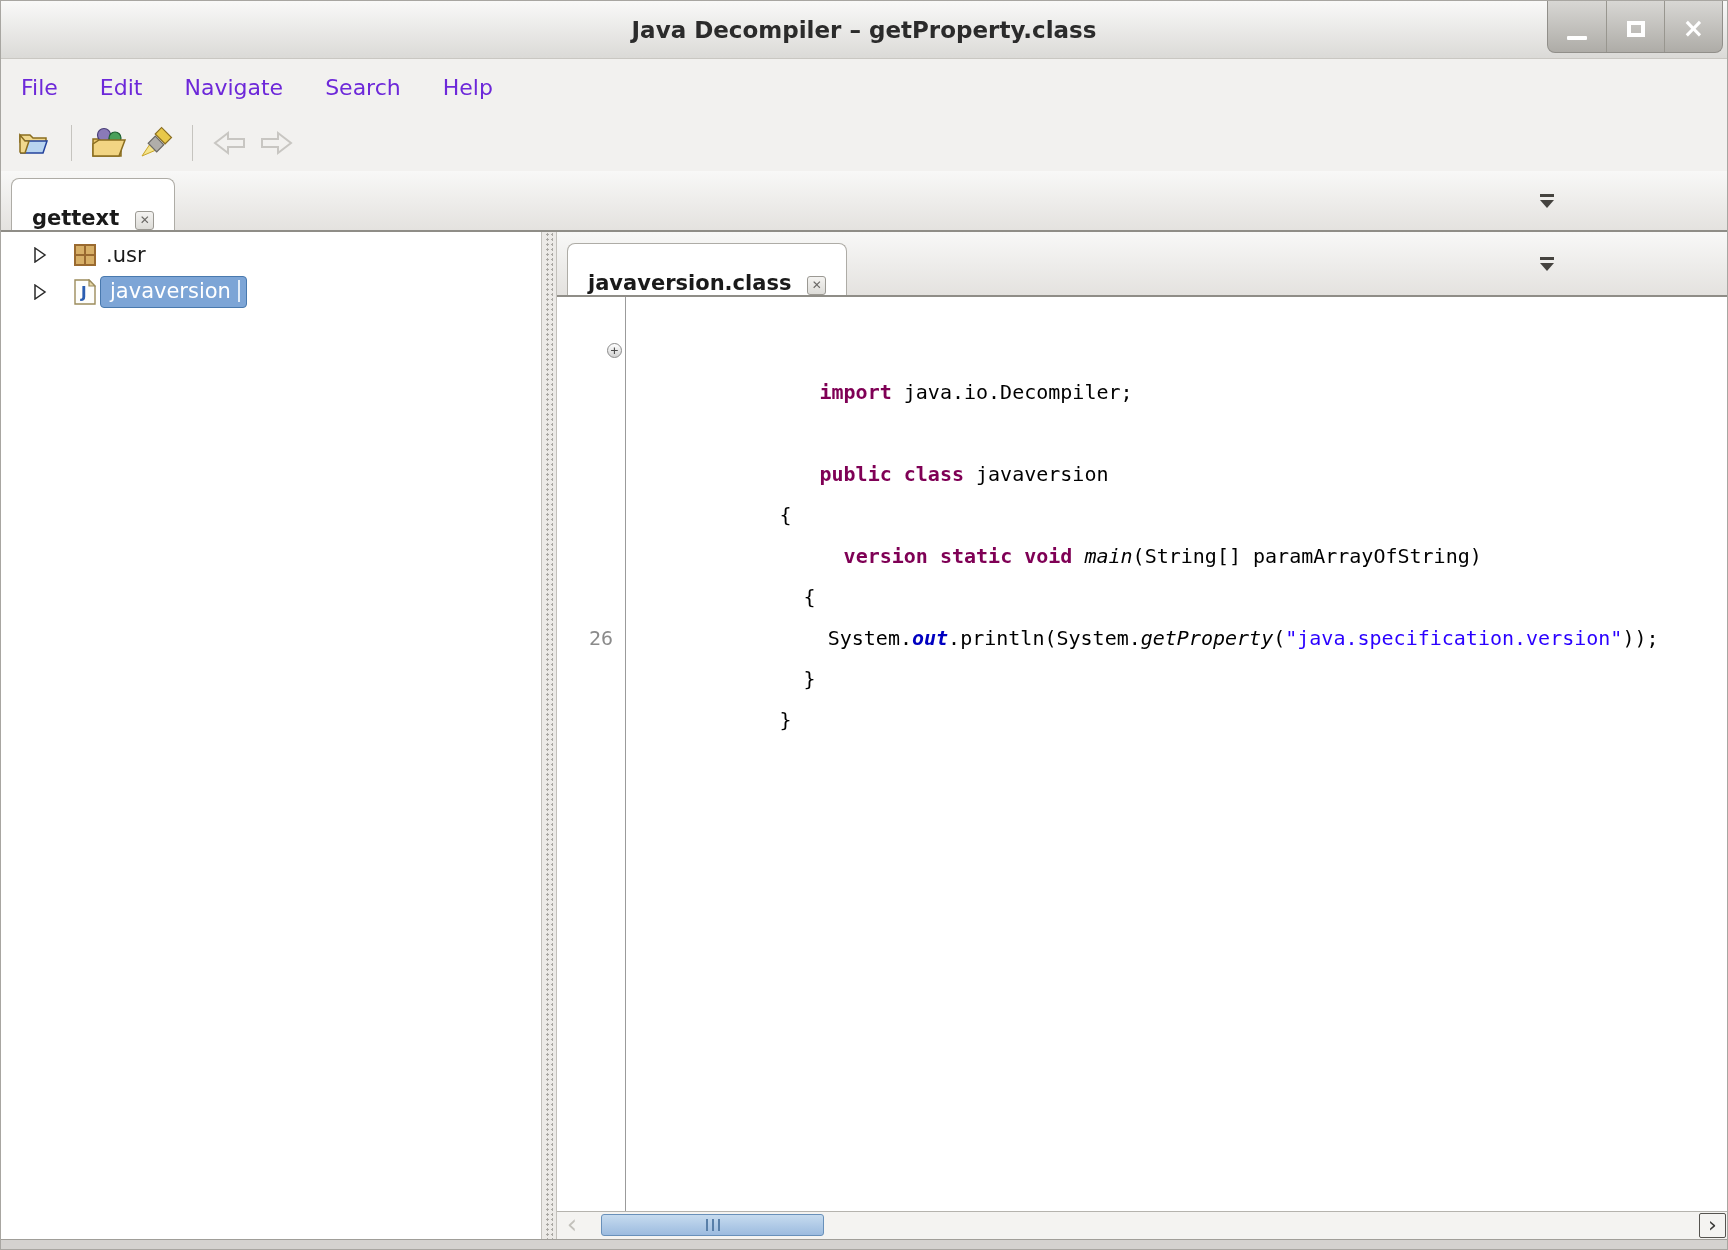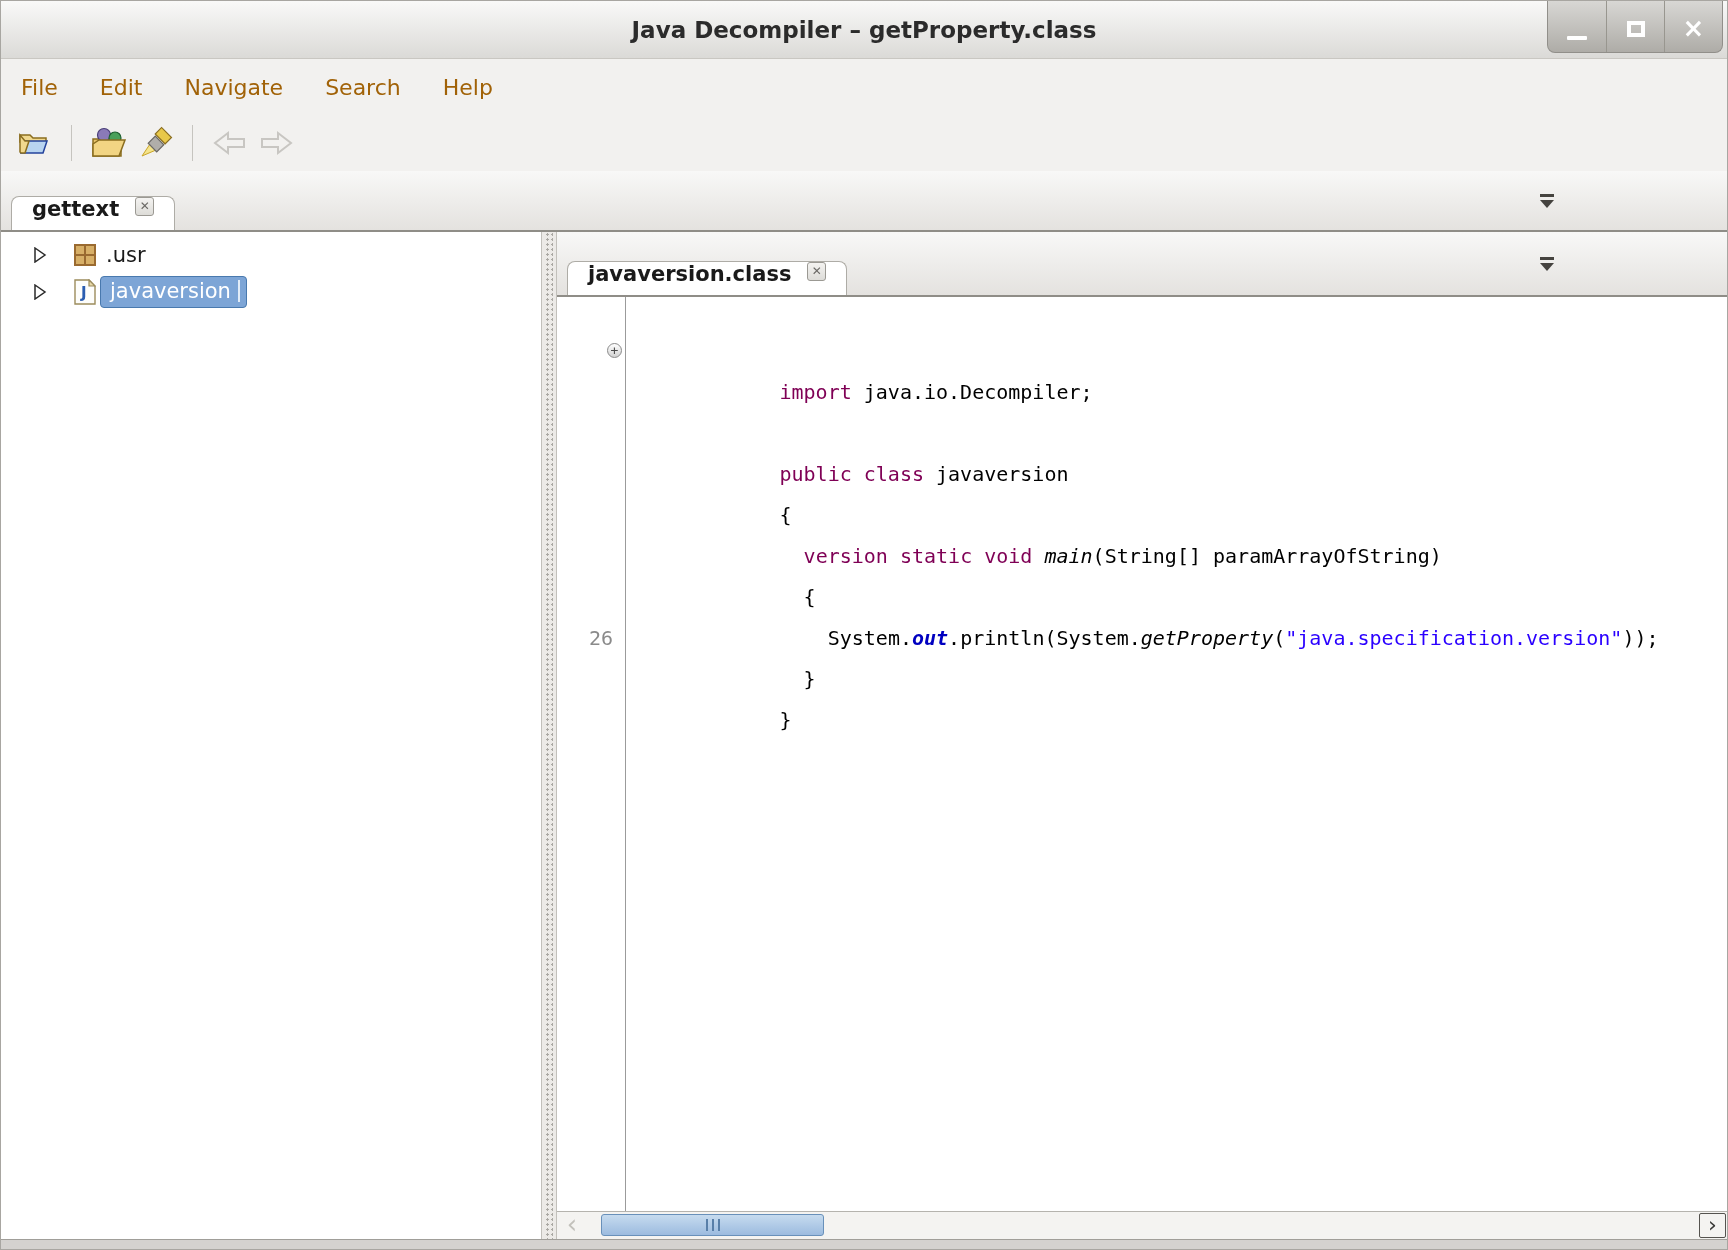--- a/index.html
+++ b/index.html
@@ -21,35 +21,35 @@
   .wbtn { width:58px; height:100%; display:flex; align-items:center; justify-content:center;
           border-left:1px solid #98968f; cursor:default; }
   .wbtn:first-child { border-left:none; }
   .glyph-min { width:20px; height:4px; background:#fff; margin-top:22px; border-radius:1px; }
   .glyph-max { width:18px; height:16px; border:4px solid #fff; margin-top:4px; }
   .glyph-close { color:#fff; font-size:26px; font-weight:bold; line-height:26px; margin-top:2px; }
 
   
   .menubar { height:56px; flex:0 0 56px; background:#f2f1ef; display:flex; align-items:center;
              padding-left:14px; }
-  .menu-item { font-size:22px; color:#a16207; margin-right:30px; padding:4px 6px; }
+  .menu-item { font-size:22px; color:#6d28d9; margin-right:30px; padding:4px 6px; }
 
   
   .toolbar { height:56px; flex:0 0 56px; background:#f2f1ef; display:flex; align-items:center;
              padding-left:10px; }
   .tbtn { width:48px; height:46px; display:flex; align-items:center; justify-content:center; }
   .tsep { width:1px; height:36px; background:#c6c4bf; margin:0 12px; }
 
   
   .tabstrip { position:relative; background:linear-gradient(#f8f8f7, #e4e2df);
               border-bottom:2px solid #8f8d87; }
   .main-strip { height:61px; flex:0 0 61px; }
-  .tab { position:absolute; bottom:0; height:34px; background:#fff;
+  .tab { position:absolute; bottom:0; height:52px; background:#fff;
          border:1px solid #aeaca6; border-bottom:none; border-radius:8px 8px 0 0;
-         display:flex; align-items:flex-start; padding:0 20px; gap:16px;
+         display:flex; align-items:flex-end; padding:0 20px; gap:16px;
          box-shadow:inset 0 1px 0 #fff; }
   .tab-label { font-size:21px; font-weight:bold; color:#1a1a1a; white-space:nowrap; }
   .close-box { width:19px; height:19px; border:1px solid #9b9993; border-radius:3px;
                background:linear-gradient(#f4f3f1,#dddcd8); color:#6a6865;
                font-size:12px; line-height:17px; text-align:center; }
   .filter-icon { position:absolute; right:172px; top:50%; margin-top:-7px; width:16px; }
   .filter-icon .bar { width:14px; height:3px; background:#45433f; margin:0 auto 3px auto; }
   .filter-icon .tri { width:0; height:0; margin:0 auto;
                       border-left:7px solid transparent; border-right:7px solid transparent;
                       border-top:8px solid #45433f; }
@@ -82,21 +82,21 @@
 
   
   .editor-pane { flex:1 1 auto; display:flex; flex-direction:column; min-width:0; background:#c4b5fd; }
   .editor-strip { height:65px; flex:0 0 65px; }
   .editor { flex:1 1 auto; position:relative; overflow:hidden; background:#fff; }
   .gutter-sep { position:absolute; left:68px; top:0; bottom:0; width:1px; background:#9b9b9b; }
   .code { position:relative; padding-top:34px; }
   .cl { position:relative; height:41px; line-height:41px; padding-left:78px; white-space:pre;
         font-family:"DejaVu Sans Mono", monospace; font-size:20px; color:#000; }
   .cl span { white-space:pre; }
-  .kw { color:#7f0055; font-weight:normal; }
+  .kw { color:#7f0055; font-weight:bold;margin-left:40px; }
   .str { color:#2a00ff; }
   .field { color:#0000c0; font-style:italic;font-weight:bold; }
   .smethod { font-style:italic; }
   .lnum { position:absolute; left:0; width:56px; text-align:right; color:#8a8a8a;
           font-size:20px; font-family:"DejaVu Sans Mono", monospace;padding-left:20px; }
   .fold { position:absolute; left:50px; top:12px; width:15px; height:15px; border-radius:50%;
           border:1px solid #8a8a8a; background:linear-gradient(#ffffff,#d2d2d2);
           color:#4a4a4a; font-size:13px; line-height:13px; text-align:center;
           font-family:"DejaVu Sans Mono", monospace; }
 

